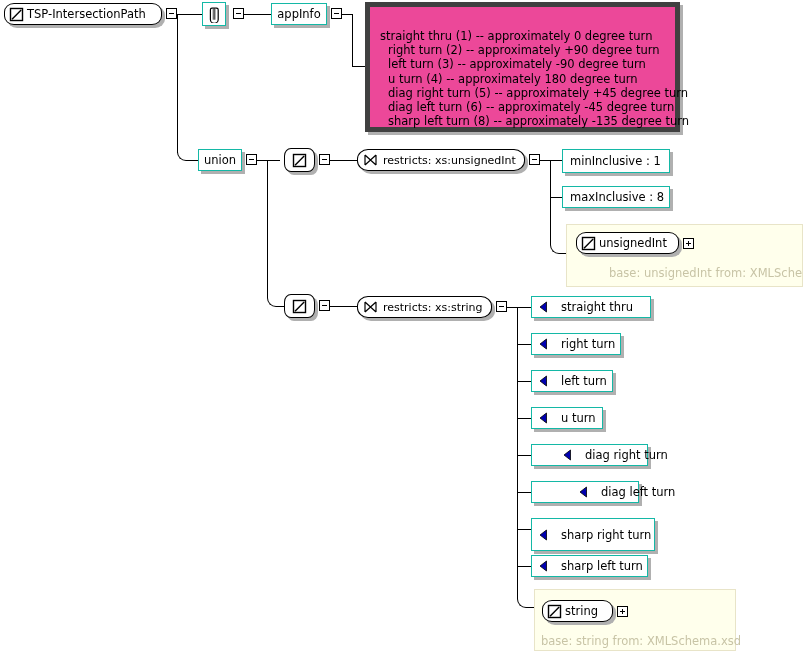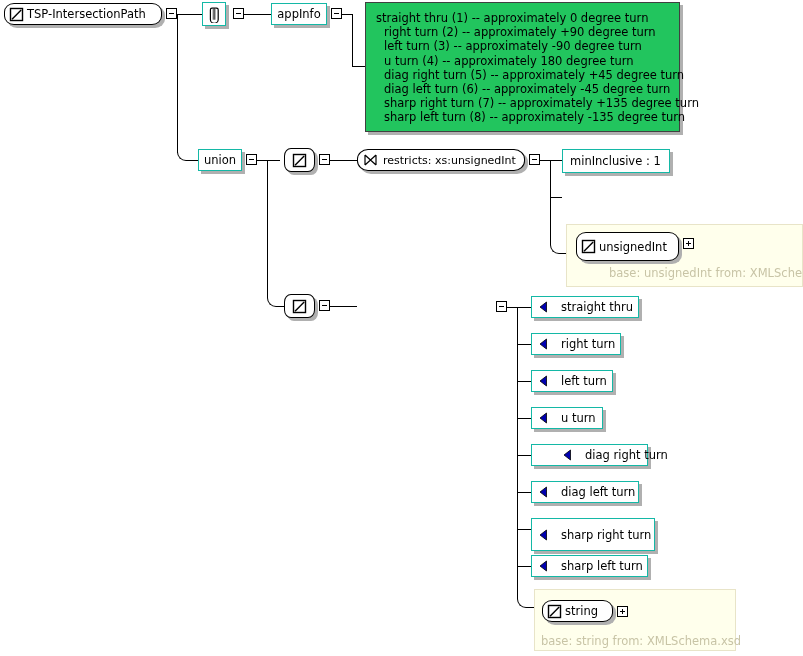--- a/index.html
+++ b/index.html
@@ -131,25 +131,25 @@
     display: inline-flex;
     align-items: center;
     justify-content: center;
     flex: 0 0 auto;
   }
   .icon svg { display: block; }
 
   
   .anno-box {
     position: absolute;
-    background: #22c55e;
-    border: 1px solid #404040;
-    box-sizing: border-box;
-    box-shadow: 3px 3px 0 0 #b0b0b0;
-    padding: 8px 8px 4px 10px;
+    background: #ec4899;
+    border: 5px solid #404040;
+    box-sizing: border-box;
+    box-shadow: 3px 3px 0 0 #b0b0b0;
+    padding: 22px 8px 4px 10px;
     font-size: 11.5px;
     line-height: 14.2px;
     color: #000000;
     white-space: nowrap;
   }
   .anno-box .line:not(:first-child) { padding-left: 8px; }
 
   
   .base-panel {
     position: absolute;
@@ -206,21 +206,20 @@
   <div class="vline" style="left:352px; top:14px; height:52px;"></div>
   <div class="hline" style="left:352px; top:66px; width:13px;"></div>
 
   <div class="anno-box" style="left:365px; top:2px; width:315px; height:130px;">
     <div class="line">straight thru (1) -- approximately 0 degree turn</div>
     <div class="line">right turn (2) -- approximately +90 degree turn</div>
     <div class="line">left turn (3) -- approximately -90 degree turn</div>
     <div class="line">u turn (4) -- approximately 180 degree turn</div>
     <div class="line">diag right turn (5) -- approximately +45 degree turn</div>
     <div class="line">diag left turn (6) -- approximately -45 degree turn</div>
-    <div class="line">sharp right turn (7) -- approximately +135 degree turn</div>
     <div class="line">sharp left turn (8) -- approximately -135    degree turn</div>
   </div>
 
   <div class="rect-node center" style="left:198px; top:149px; width:44px; height:22px;">
     <span class="label">union</span>
   </div>
   <div class="toggle" style="left:246px; top:154px;"></div>
 
   <div class="hline" style="left:257px; top:160px; width:23px;"></div>
   <div class="vline" style="left:267px; top:160px; height:136px;"></div>
@@ -250,23 +249,26 @@
 
   <div class="hline" style="left:540px; top:160px; width:22px;"></div>
   <div class="vline" style="left:550px; top:160px; height:83px;"></div>
   <div class="hline" style="left:550px; top:197px; width:12px;"></div>
   <div class="elbow" style="left:550px; top:243px;"></div>
   <div class="hline" style="left:560px; top:253px; width:6px;"></div>
 
   <div class="rect-node" style="left:562px; top:149px; width:108px; height:24px;">
     <span class="label">minInclusive : 1</span>
   </div>
+  <div class="rect-node" style="left:562px; top:186px; width:108px; height:22px;">
+    <span class="label">maxInclusive : 8</span>
+  </div>
 
   <div class="base-panel" style="left:566px; top:224px; width:237px; height:63px;"></div>
-  <div class="st-node" style="left:576px; top:232px; width:103px; height:29px;">
+  <div class="st-node" style="left:576px; top:232px; width:103px; height:22px;">
     <span class="icon" style="width:22px;height:20px;">
       <svg width="15" height="15" viewBox="0 0 15 15">
         <rect x="1.5" y="1.5" width="12" height="12" fill="#ffffff" stroke="#000000" stroke-width="1.4"></rect>
         <path d="M3 12.2 L12.2 3" stroke="#000000" stroke-width="1.4" fill="none"></path>
       </svg>
     </span>
     <span class="label">unsignedInt</span>
   </div>
   <div class="toggle plus" style="left:683px; top:238px;"></div>
   <div class="base-caption" style="left:609px; top:266px;">base: unsignedInt from: XMLSchema.xsd</div>
@@ -275,35 +277,43 @@
     <span class="icon" style="width:17px;height:17px;">
       <svg width="15" height="15" viewBox="0 0 15 15">
         <rect x="1.5" y="1.5" width="12" height="12" fill="#ffffff" stroke="#000000" stroke-width="1.4"></rect>
         <path d="M3 12.2 L12.2 3" stroke="#000000" stroke-width="1.4" fill="none"></path>
       </svg>
     </span>
   </div>
   <div class="toggle" style="left:319px; top:300px;"></div>
   <div class="hline" style="left:330px; top:306px; width:27px;"></div>
 
+  <div class="restr-node" style="left:357px; top:296px; width:135px; height:22px;">
+    <span class="icon" style="width:25px;height:20px;">
+      <svg width="15" height="14" viewBox="0 0 15 14">
+        <path d="M2 2 L13 12 M13 2 L2 12 M2 2 L2 12 M13 2 L13 12" stroke="#000000" stroke-width="1.2" fill="none"></path>
+      </svg>
+    </span>
+    <span class="label">restricts: xs:string</span>
+  </div>
   <div class="toggle" style="left:496px; top:301px;"></div>
 
   <div class="hline" style="left:507px; top:307px; width:24px;"></div>
   <div class="vline" style="left:517px; top:307px; height:290px;"></div>
   <div class="hline" style="left:517px; top:344px; width:14px;"></div>
   <div class="hline" style="left:517px; top:381px; width:14px;"></div>
   <div class="hline" style="left:517px; top:418px; width:14px;"></div>
   <div class="hline" style="left:517px; top:455px; width:14px;"></div>
   <div class="hline" style="left:517px; top:492px; width:14px;"></div>
   <div class="hline" style="left:517px; top:529px; width:14px;"></div>
   <div class="hline" style="left:517px; top:566px; width:14px;"></div>
   <div class="elbow" style="left:517px; top:597px;"></div>
   <div class="hline" style="left:527px; top:607px; width:7px;"></div>
 
-  <div class="rect-node" style="left:531px; top:296px; width:108px; height:22px;">
+  <div class="rect-node" style="left:531px; top:296px; width:120px; height:22px;">
     <span class="icon" style="width:22px;height:20px;">
       <svg width="11" height="12" viewBox="0 0 11 12">
           <path d="M8.5 1 L2 6 L8.5 11 Z" fill="#0000b0" stroke="#000000" stroke-width="0.8"></path>
         </svg>
     </span>
     <span class="label">straight thru</span>
   </div>
   <div class="rect-node" style="left:531px; top:333px; width:90px; height:22px;">
     <span class="icon" style="width:22px;height:20px;">
       <svg width="11" height="12" viewBox="0 0 11 12">
@@ -329,21 +339,21 @@
     <span class="label">u turn</span>
   </div>
   <div class="rect-node" style="left:531px; top:444px; width:117px; height:22px;padding-left:24px;">
     <span class="icon" style="width:22px;height:20px;">
       <svg width="11" height="12" viewBox="0 0 11 12">
           <path d="M8.5 1 L2 6 L8.5 11 Z" fill="#0000b0" stroke="#000000" stroke-width="0.8"></path>
         </svg>
     </span>
     <span class="label">diag right turn</span>
   </div>
-  <div class="rect-node" style="left:531px; top:481px; width:108px; height:22px;">
+  <div class="rect-node" style="left:531px; top:481px; width:108px; height:22px;padding-left:40px;">
     <span class="icon" style="width:22px;height:20px;">
       <svg width="11" height="12" viewBox="0 0 11 12">
           <path d="M8.5 1 L2 6 L8.5 11 Z" fill="#0000b0" stroke="#000000" stroke-width="0.8"></path>
         </svg>
     </span>
     <span class="label">diag left turn</span>
   </div>
   <div class="rect-node" style="left:531px; top:518px; width:124px; height:33px;">
     <span class="icon" style="width:22px;height:20px;">
       <svg width="11" height="12" viewBox="0 0 11 12">

